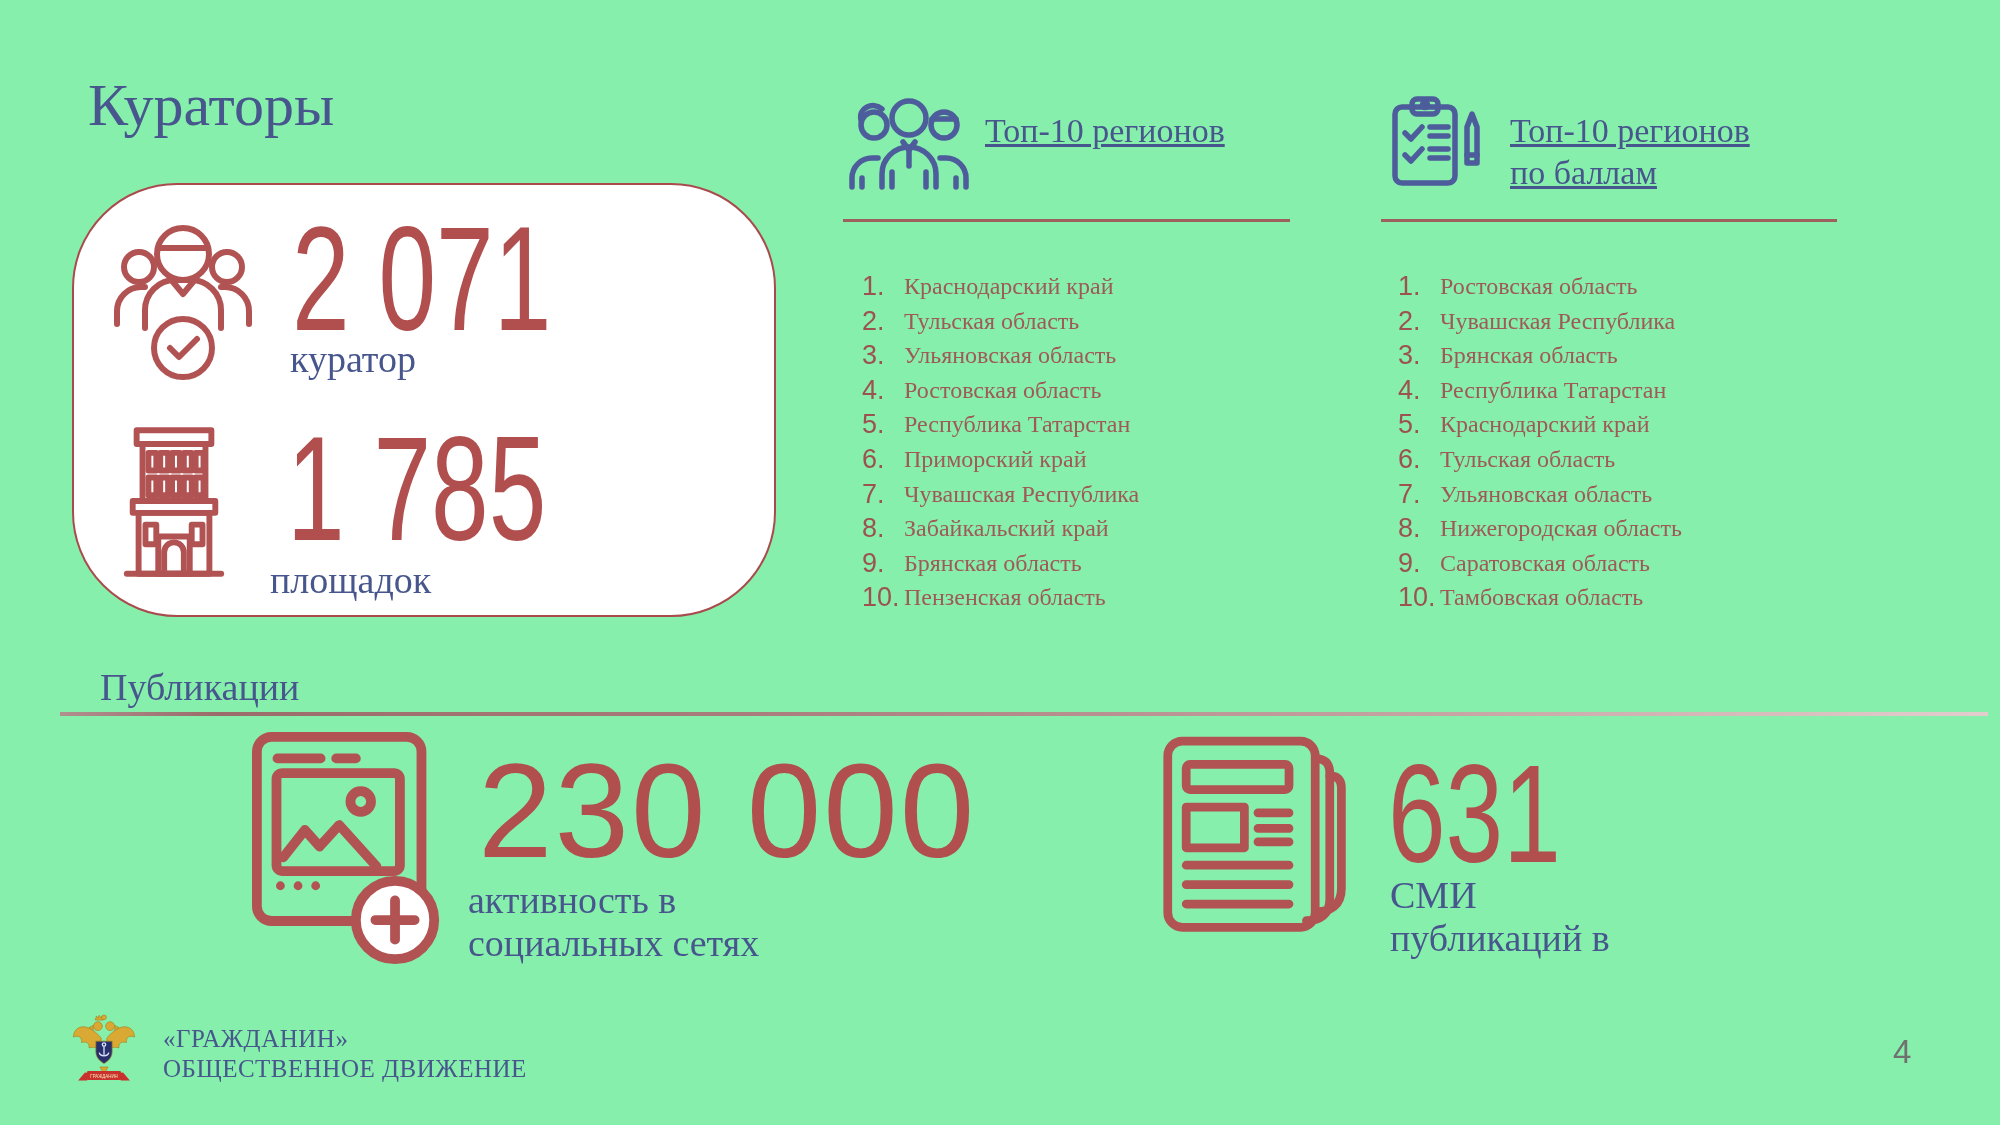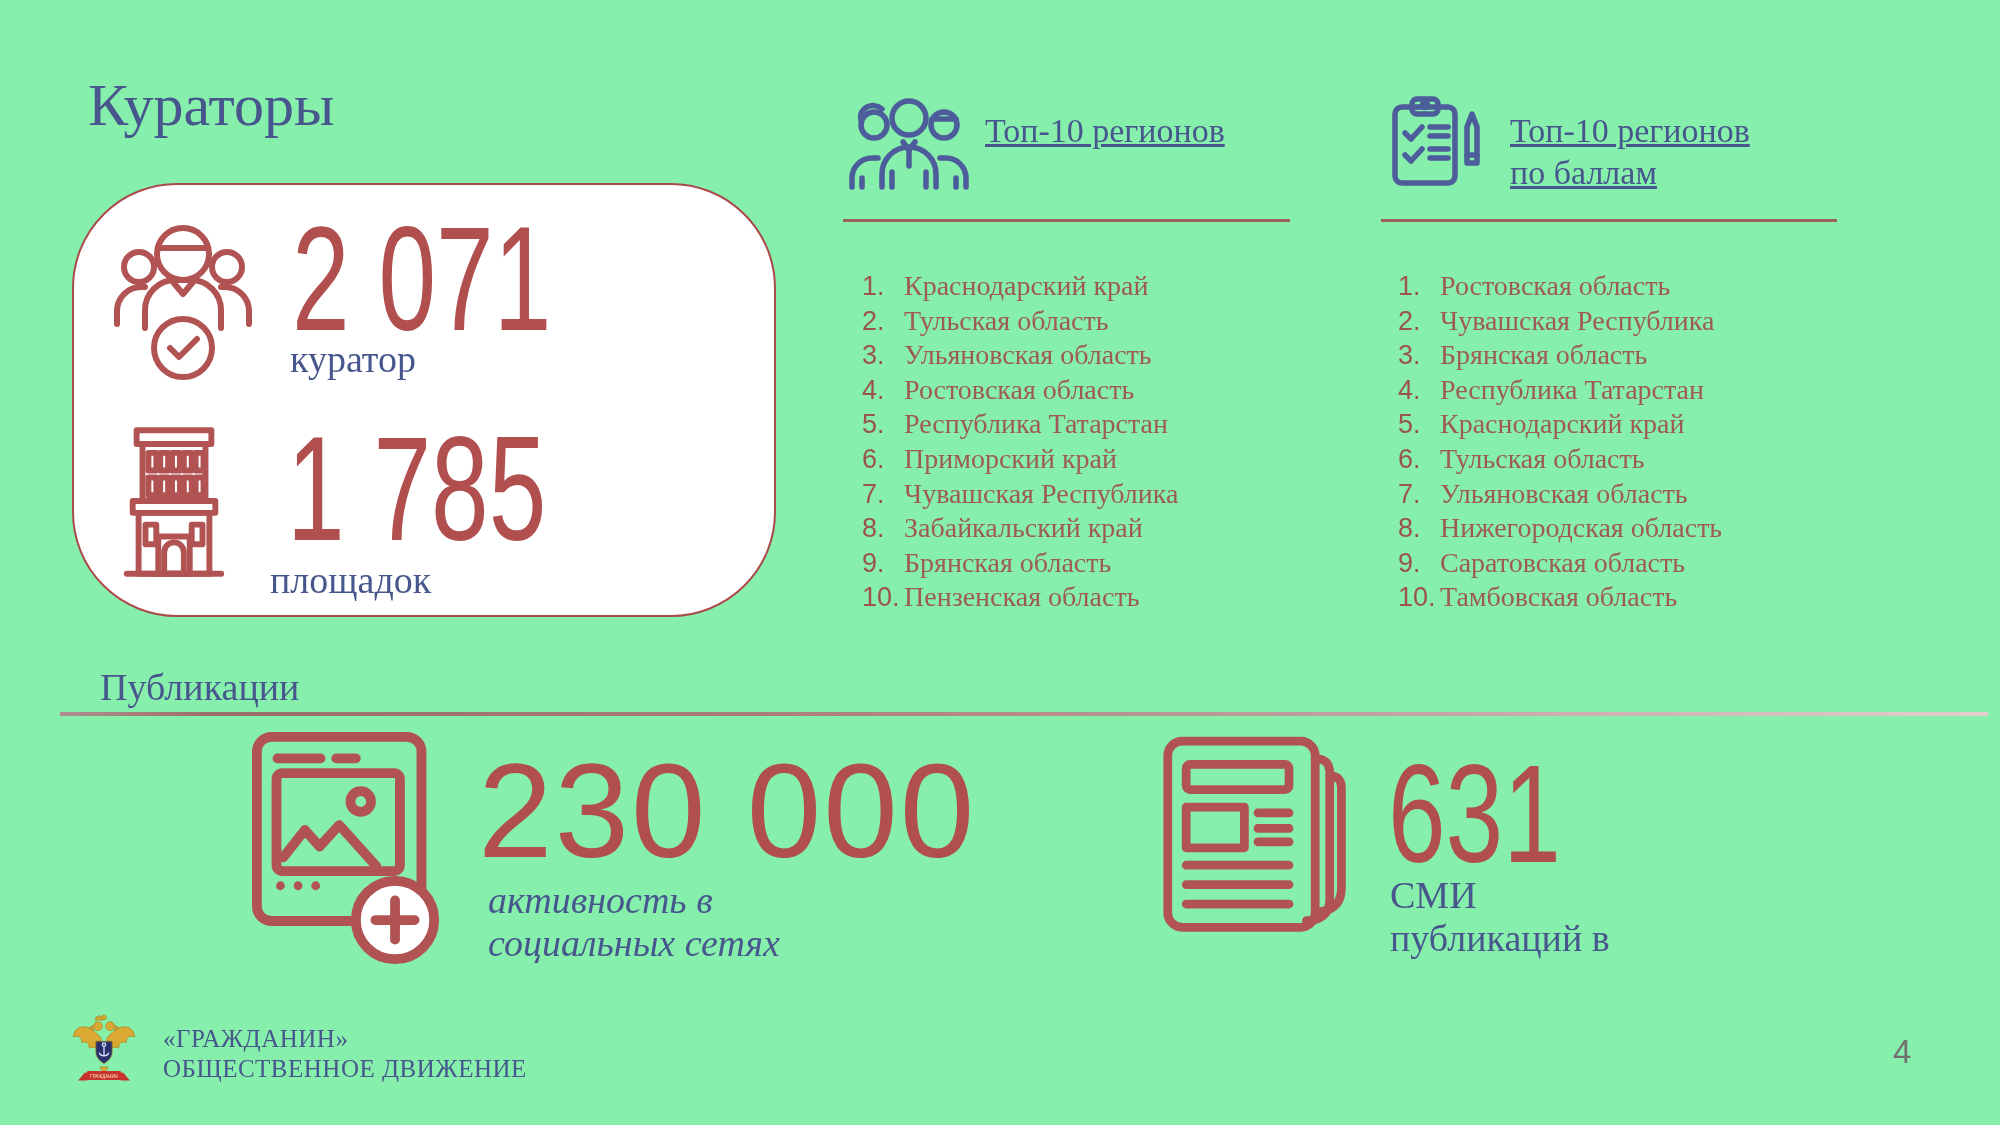--- a/index.html
+++ b/index.html
@@ -39,21 +39,21 @@
   }
   .underline{height:2.5px;background:#9c615e;}
 
   .toplist{counter-reset:item;}
   .toplist .row{display:flex;height:34.6px;line-height:34.6px;}
   .toplist .num{
     width:54px;padding-left:12px;box-sizing:border-box;
     font-family:"Liberation Sans",sans-serif;font-size:27px;color:#9b5251;
   }
   .toplist .num::before{counter-increment:item;content:counter(item) ".";}
-  .toplist .txt{font-size:28px;color:#9e5a58;white-space:nowrap;}
+  .toplist .txt{font-size:24px;color:#9e5a58;white-space:nowrap;}
 
   .section-title{color:#47568c;font-size:38px;line-height:1.15;margin:16px;font-weight:400;}
   .divider{
     height:3.5px;
     background:linear-gradient(90deg,#b08f8e 0%,#9a6c6a 8%,#a87c7a 35%,#c4a3a2 70%,#e3cecd 100%);
   }
   .footer-org{
     color:#47568c;font-size:25px;line-height:29.5px;letter-spacing:.5px;white-space:nowrap;
   }
   .page-number{
@@ -243,21 +243,21 @@
     <circle cx="113" cy="73" r="10.5"></circle>
     <path d="M34 130 l22 -28 15 17 20 -22 38 42"></path>
     <circle cx="31" cy="159" r="4.5" fill="#b25353" stroke="none"></circle>
     <circle cx="49" cy="159" r="4.5" fill="#b25353" stroke="none"></circle>
     <circle cx="67" cy="159" r="4.5" fill="#b25353" stroke="none"></circle>
     <circle cx="148" cy="194" r="40" fill="#fff"></circle>
     <path d="M128 194 h40 M148 174 v40"></path>
   </svg>
 
   <div class="abs pub-value" style="left:478px;top:744px;">230 000</div>
-  <div class="abs pub-label" style="left:488px;top:879px;font-style:italic;">
+  <div class="abs pub-label" style="left:468px;top:879px;">
     <div>активность в</div>
     <div>социальных сетях</div>
   </div>
 
   <svg class="abs ic-red" style="left:1160px;top:733px;" width="194" height="214" viewBox="0 0 200 220" stroke-width="9">
     <rect x="8" y="8" width="152" height="192" rx="15"></rect>
     <path d="M160 26 c10 0 15 5 15 15 v130 c0 16 -10 22 -24 22"></path>
     <path d="M175 44 c8 0 12 4 12 12 v104 c0 18 -12 24 -26 24"></path>
     <rect x="27" y="32" width="106" height="26" rx="4"></rect>
     <rect x="27" y="76" width="60" height="42"></rect>

